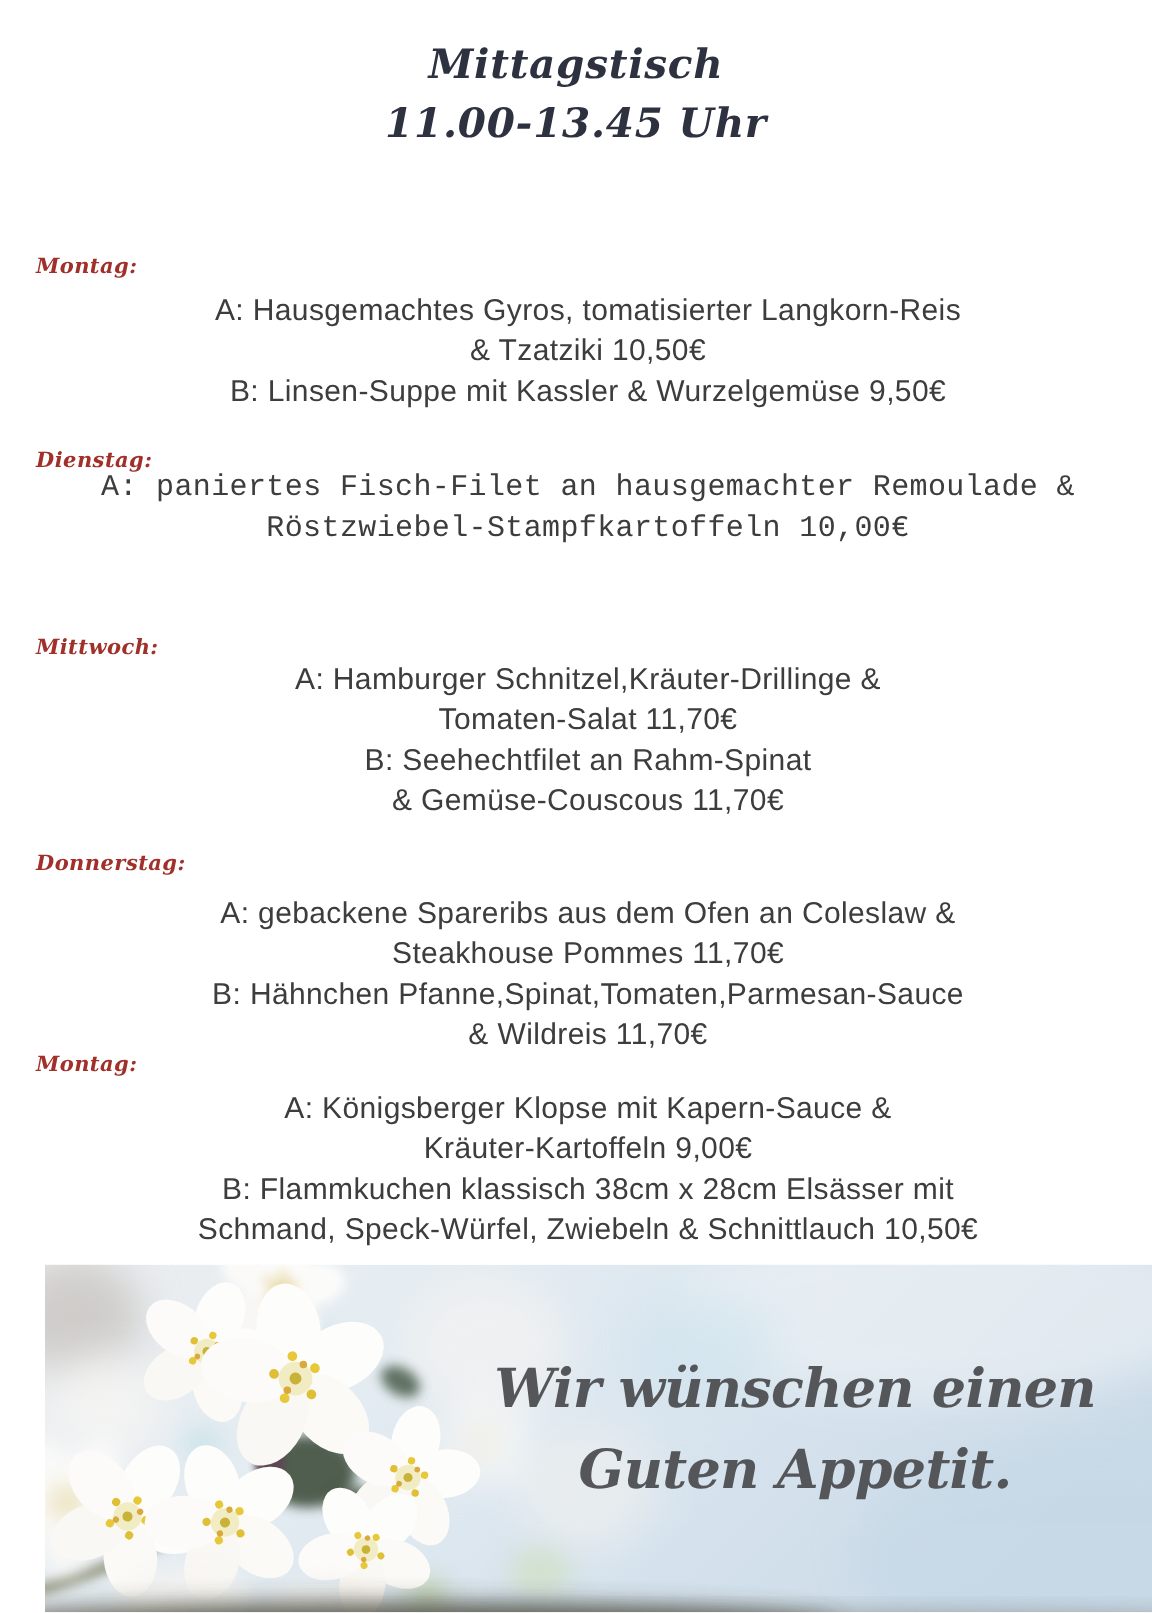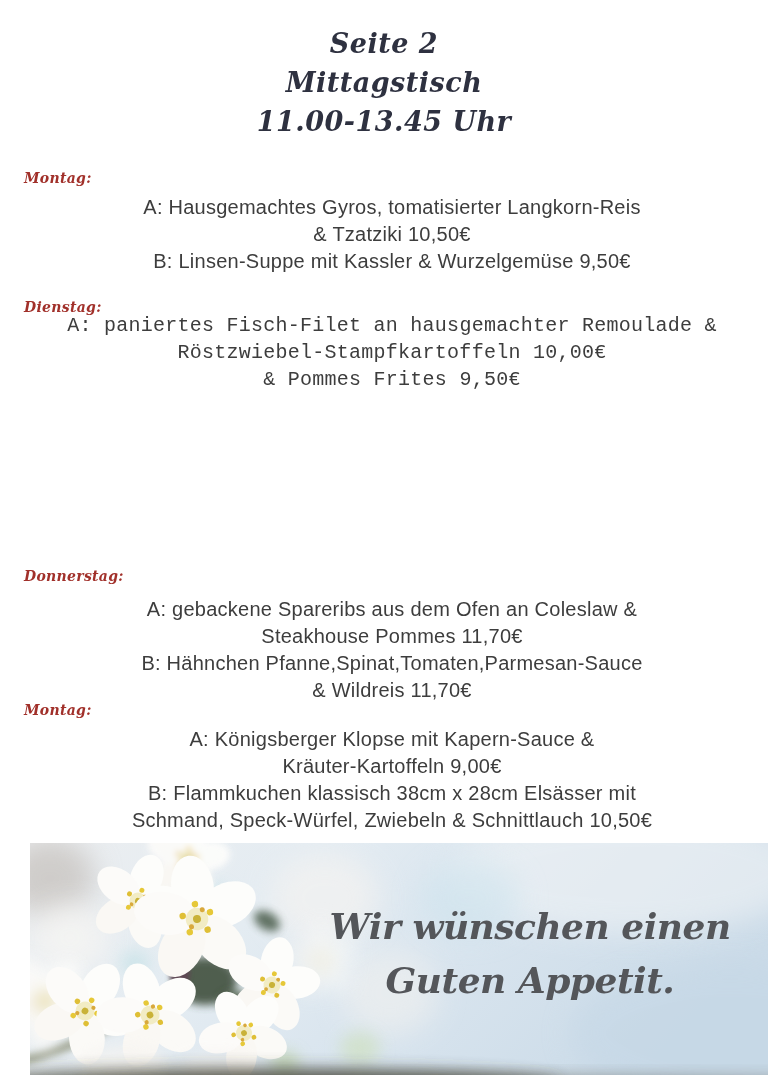--- a/index.html
+++ b/index.html
@@ -52,43 +52,50 @@
     font-size:36px; line-height:54px;
     color:#54565a; letter-spacing:-0.5px;
   }
 </style>
 </head>
 <body>
 
 <div class="page">
 
   <div class="header">
-    <div>Seite 2</div>
     <div>Mittagstisch</div>
     <div>11.00-13.45 Uhr</div>
   </div>
 
   <div class="section" id="sec-montag">
     <div class="day-label">Montag:</div>
     <div class="lines">
       <div>A: Hausgemachtes Gyros, tomatisierter Langkorn-Reis</div>
       <div>&amp; Tzatziki 10,50€</div>
       <div>B: Linsen-Suppe mit Kassler &amp; Wurzelgemüse 9,50€</div>
     </div>
   </div>
 
   <div class="section" id="sec-dienstag">
     <div class="day-label">Dienstag:</div>
     <div class="lines">
       <div>A: paniertes Fisch-Filet an hausgemachter Remoulade &amp;</div>
       <div>Röstzwiebel-Stampfkartoffeln 10,00€</div>
-      <div>&amp; Pommes Frites 9,50€</div>
     </div>
   </div>
 
+  <div class="section" id="sec-mittwoch">
+    <div class="day-label">Mittwoch:</div>
+    <div class="lines">
+      <div>A: Hamburger Schnitzel,Kräuter-Drillinge &amp;</div>
+      <div>Tomaten-Salat 11,70€</div>
+      <div>B: Seehechtfilet an Rahm-Spinat</div>
+      <div>&amp; Gemüse-Couscous 11,70€</div>
+    </div>
+  </div>
 
   <div class="section" id="sec-donnerstag">
     <div class="day-label">Donnerstag:</div>
     <div class="lines">
       <div>A: gebackene Spareribs aus dem Ofen an Coleslaw &amp;</div>
       <div>Steakhouse Pommes 11,70€</div>
       <div>B: Hähnchen Pfanne,Spinat,Tomaten,Parmesan-Sauce</div>
       <div>&amp; Wildreis 11,70€</div>
     </div>
   </div>

